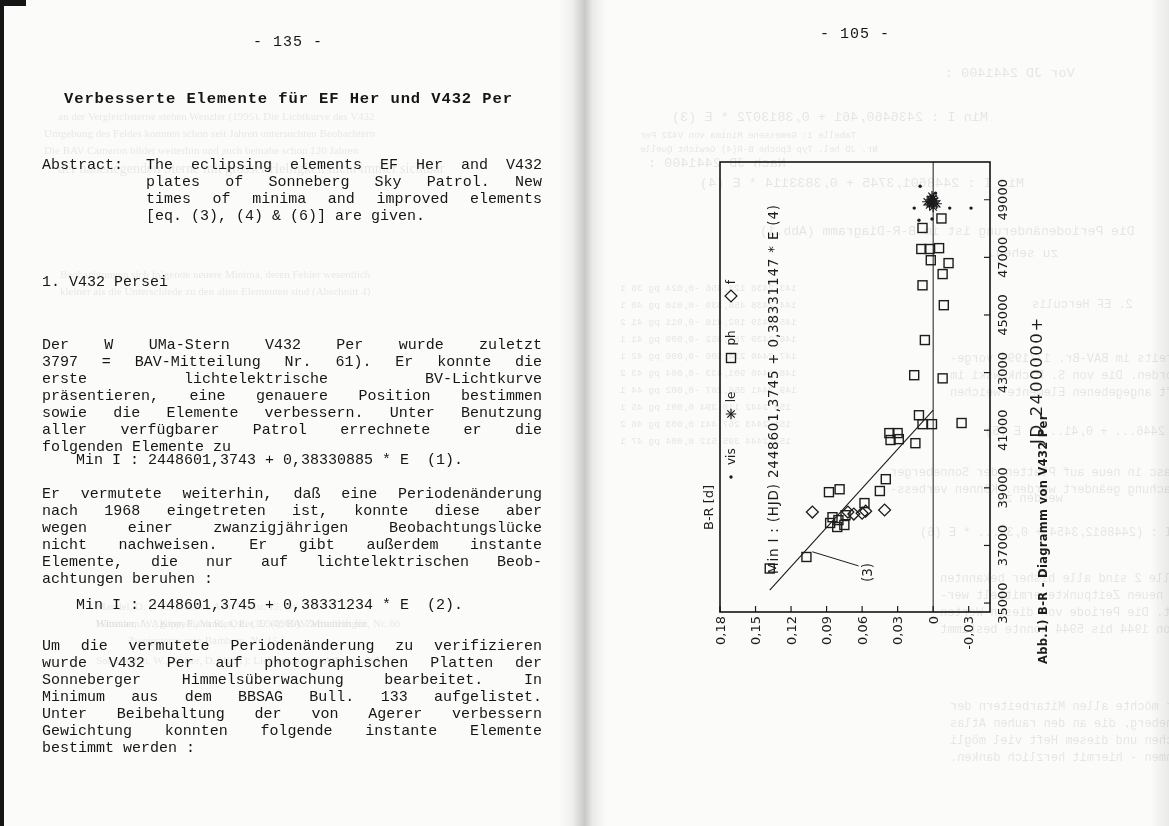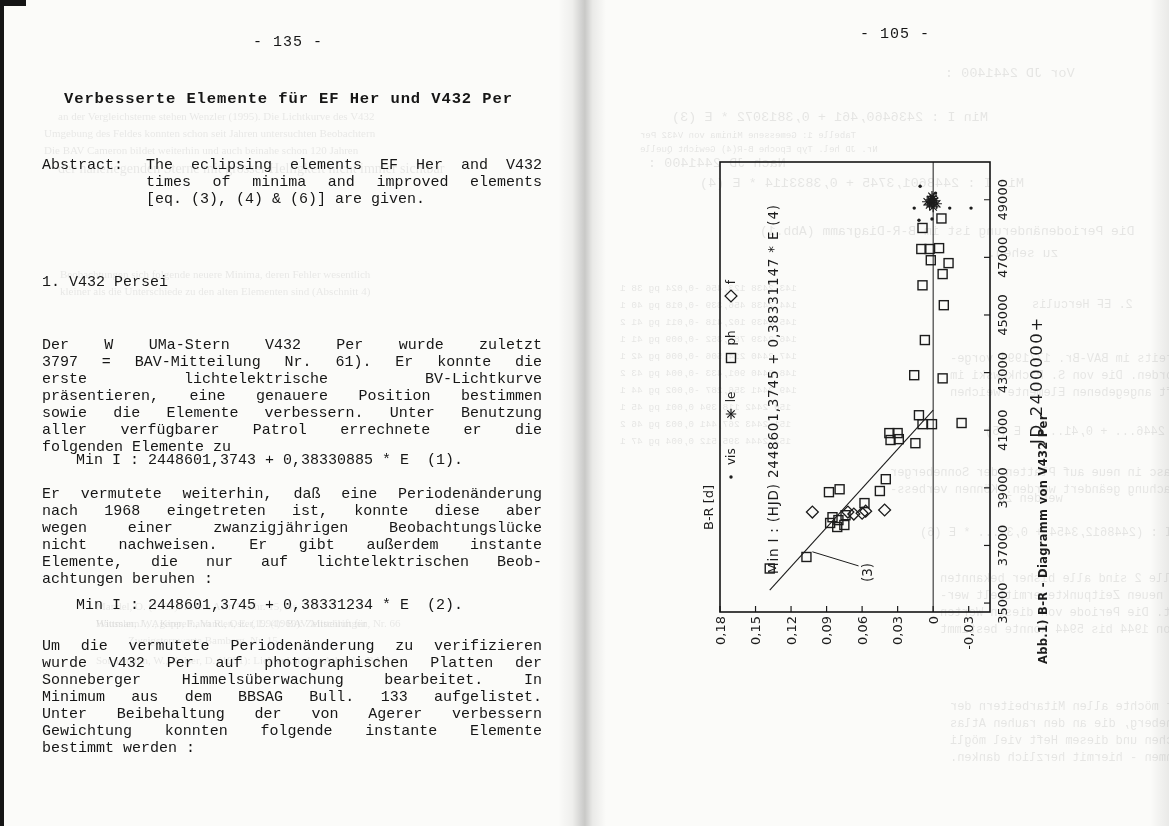--- a/index.html
+++ b/index.html
@@ -111,20 +111,21 @@
 
 <div>
   <div class="abs pagenum" style="left:253px;top:34px;">- 135 -</div>
 
   <div class="abs doc-title" style="left:64px;top:90px;">Verbesserte Elemente für EF Her und V432 Per</div>
 
   <div class="abs body-block abstract-row" style="top:157px;">
     <div class="abstract-label">Abstract:</div>
     <div class="abstract-body">
         <div class="jline">The eclipsing elements EF Her and V432</div>
+        <div class="jline">plates of Sonneberg Sky Patrol. New</div>
         <div class="jline">times of minima and improved elements</div>
         <div class="jline jlast">[eq. (3), (4) &amp; (6)] are given.</div>
       </div>
   </div>
 
   <div class="abs body-block" style="top:274px;">
     <span class="sect-head">1. V432 Persei</span>
   </div>
 
   <div class="abs body-block" style="top:305px;margin-top:32px;">
@@ -155,21 +156,21 @@
       <div class="jline">wurde V432 Per auf photographischen Platten der</div>
       <div class="jline">Sonneberger Himmelsüberwachung bearbeitet. In</div>
       <div class="jline">Minimum aus dem BBSAG Bull. 133 aufgelistet.</div>
       <div class="jline">Unter Beibehaltung der von Agerer verbessern</div>
       <div class="jline">Gewichtung konnten folgende instante Elemente</div>
       <div class="jline jlast">bestimmt werden :</div>
     </div>
 </div>
 
 <div>
-  <div class="abs pagenum" style="left:860px;top:26px;">- 105 -</div>
+  <div class="abs pagenum" style="left:820px;top:26px;">- 105 -</div>
 
   <div id="chart-wrap" class="abs">
     <svg id="plot-svg" width="530" height="390" viewBox="0 0 530 390">
         <line x1="58" y1="233.1578947368421" x2="508" y2="233.1578947368421" stroke="#1c1c1c" stroke-width="1"></line>
         <line x1="79.89500640204866" y1="69.73684210526315" x2="259.9526248399488" y2="233.1578947368421" stroke="#1c1c1c" stroke-width="1.1"></line>
         <line x1="104.09475032010243" y1="158.55263157894737" x2="118.2112676056338" y2="112.36842105263158" stroke="#1c1c1c" stroke-width="1"></line>
         <line x1="66.93085787451984" y1="290" x2="66.93085787451984" y2="284" stroke="#1c1c1c" stroke-width="1.2"></line>
         <line x1="124.54929577464789" y1="290" x2="124.54929577464789" y2="284" stroke="#1c1c1c" stroke-width="1.2"></line>
         <line x1="182.16773367477595" y1="290" x2="182.16773367477595" y2="284" stroke="#1c1c1c" stroke-width="1.2"></line>
         <line x1="239.786171574904" y1="290" x2="239.786171574904" y2="284" stroke="#1c1c1c" stroke-width="1.2"></line>

